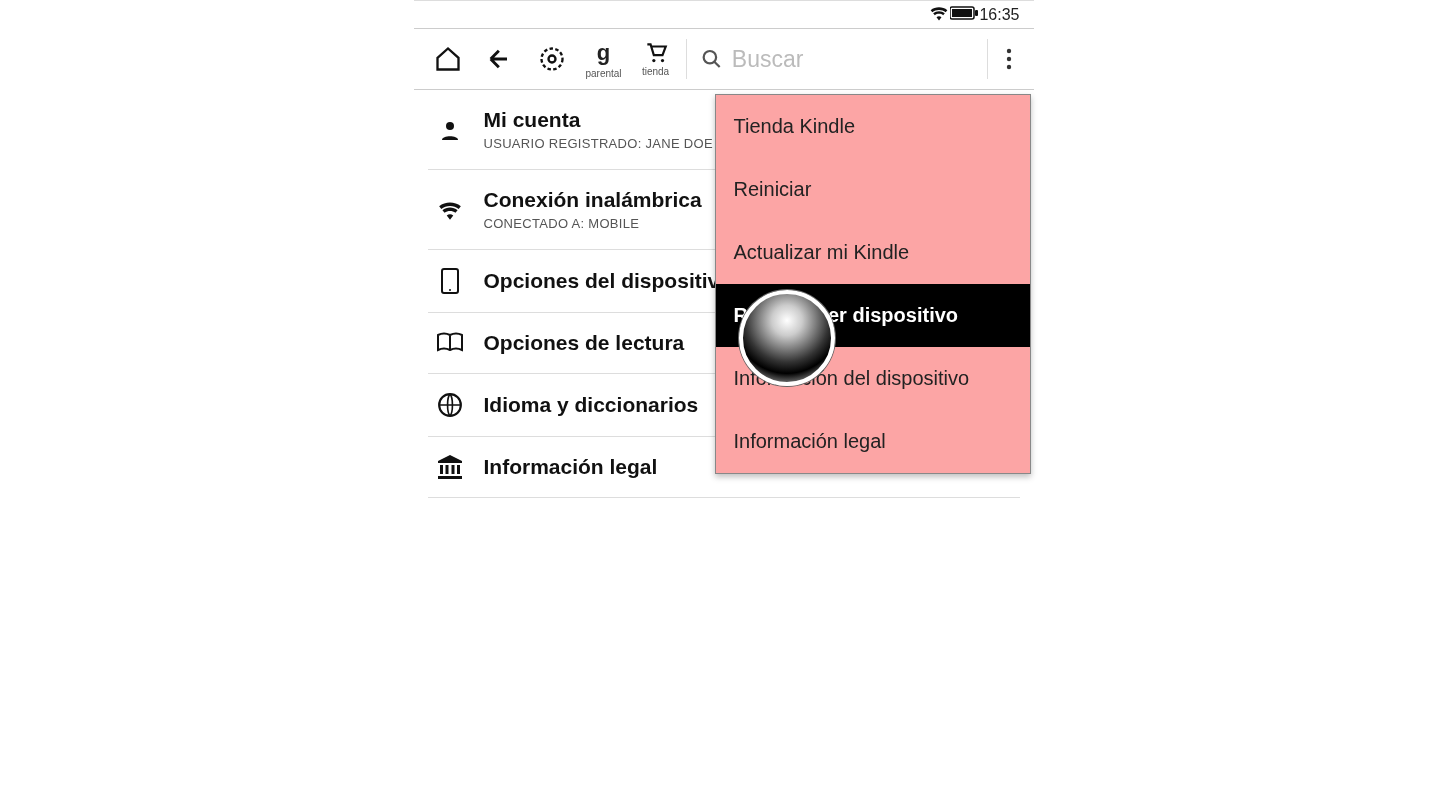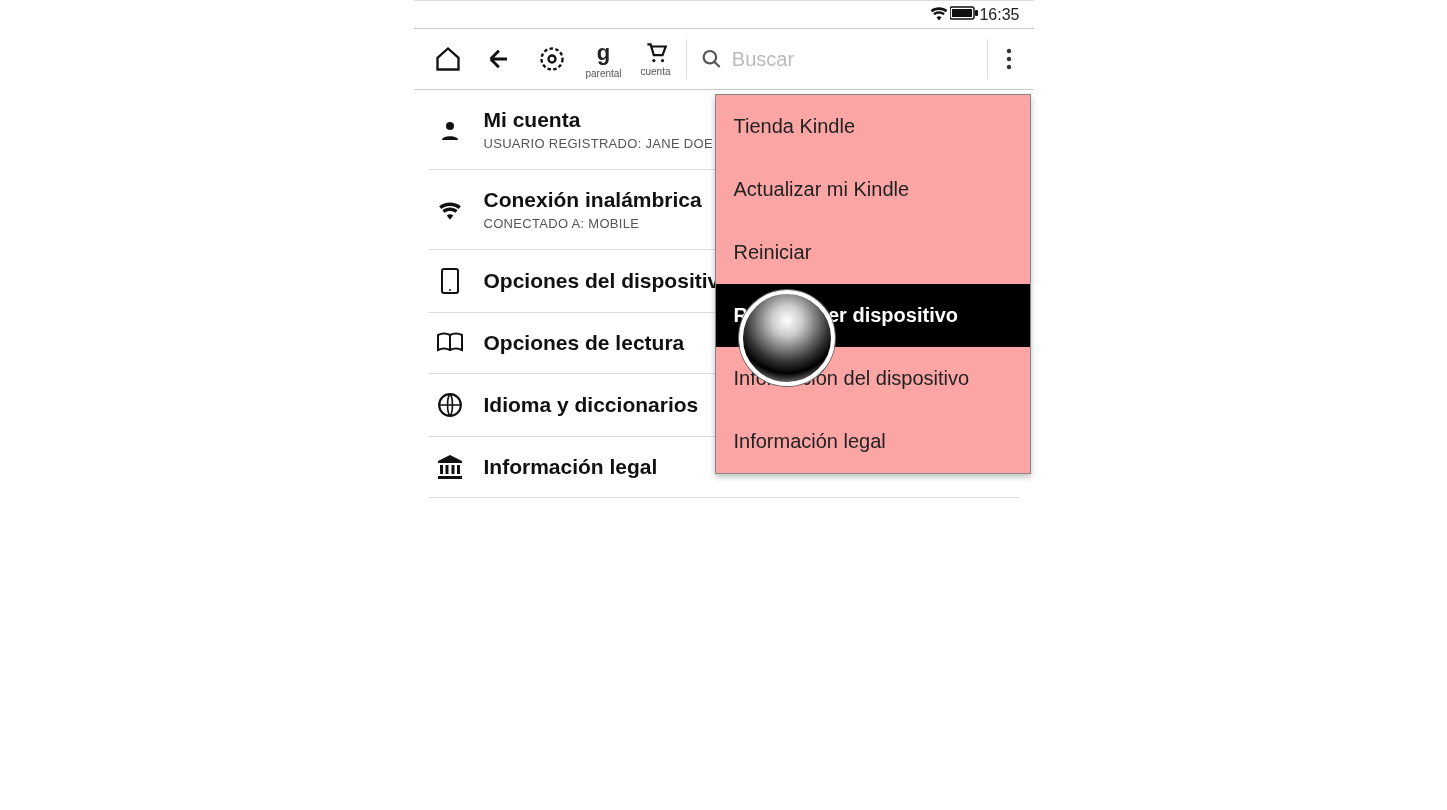--- a/index.html
+++ b/index.html
@@ -56,21 +56,21 @@
     flex: 1;
     display: flex;
     align-items: center;
     gap: 10px;
     padding-left: 10px;
     color: #bbb;
   }
   .searchbox input {
     border: none;
     outline: none;
-    font-size: 20px;
+    font-size: 23px;
     color: #666;
     width: 100%;
     background: transparent;
   }
   .searchbox input::placeholder { color: #bbb; }
   .more {
     width: 34px;
     display: flex;
     align-items: center;
     justify-content: center;
@@ -171,21 +171,21 @@
     <div class="tbtn">
       <span style="font-size:22px;font-weight:bold">g</span>
       <span class="tlabel">parental</span>
     </div>
     <div class="tbtn">
       <svg width="26" height="22" viewBox="0 0 24 20">
           <path fill="none" stroke="#111" stroke-width="2" d="M4 2h3l3 10h8l3-8H8"></path>
           <circle cx="10" cy="17" r="1.5" fill="#111"></circle>
           <circle cx="18" cy="17" r="1.5" fill="#111"></circle>
         </svg>
-      <span class="tlabel">cuenta</span>
+      <span class="tlabel">tienda</span>
     </div>
     <div class="spacer-v"></div>
     <div class="searchbox">
       <svg width="24" height="24" viewBox="0 0 24 24">
           <circle cx="10" cy="10" r="7" fill="none" stroke="#555" stroke-width="2.5"></circle>
           <path stroke="#555" stroke-width="2.5" d="M15 15l6 6"></path>
         </svg>
       <input type="text" placeholder="Buscar" style="">
     </div>
     <div class="spacer-v"></div>
@@ -274,22 +274,22 @@
         <svg width="12" height="20" viewBox="0 0 12 20">
             <path fill="none" stroke="#111" stroke-width="2.5" d="M2 2l8 8-8 8"></path>
           </svg>
       </div>
     </div>
 
   </div>
 
   <div class="dropdown">
     <div class="ditem">Tienda Kindle</div>
+    <div class="ditem">Reiniciar</div>
     <div class="ditem">Actualizar mi Kindle</div>
-    <div class="ditem">Reiniciar</div>
     <div class="ditem selected">Restablecer dispositivo</div>
     <div class="ditem">Información del dispositivo</div>
     <div class="ditem">Información legal</div>
   </div>
 
   <div class="tap-indicator"></div>
 
 </div>
 
 </body></html>

